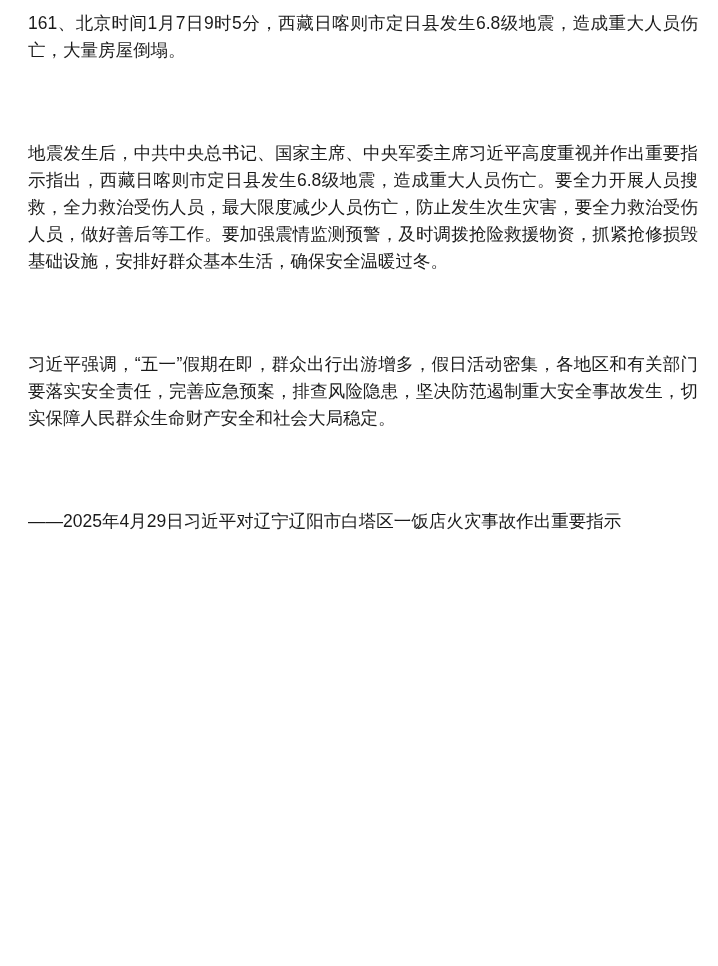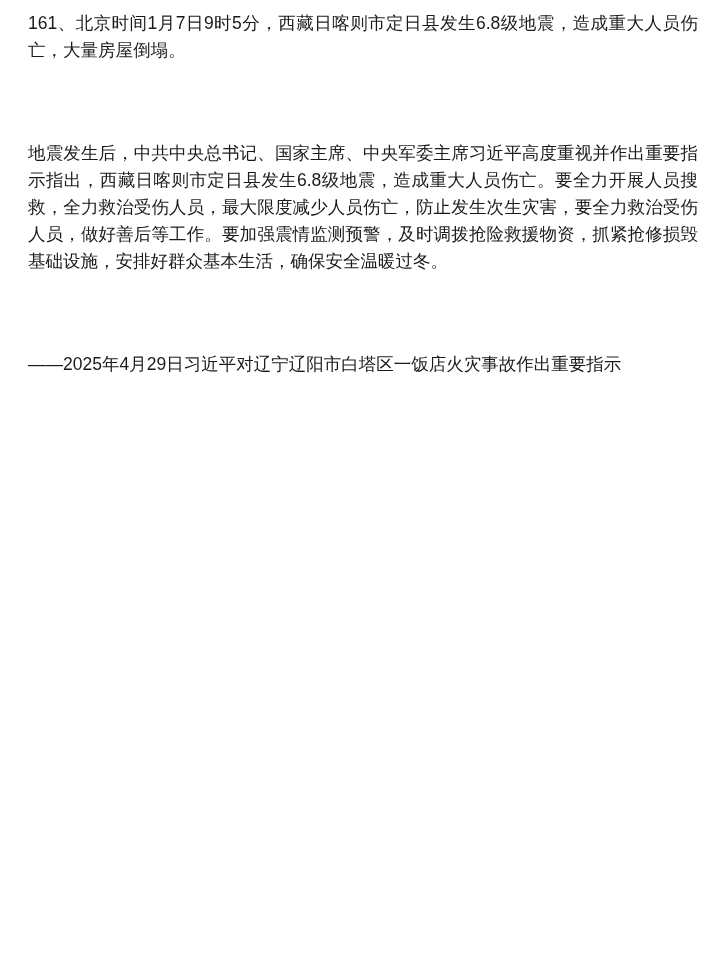--- a/index.html
+++ b/index.html
@@ -41,15 +41,16 @@
 <body>
 
 <div class="page">
   <p class="para body">161、北京时间1月7日9时5分，西藏日喀则市定日县发生6.8级地震，造成重大人员伤亡，大量房屋倒塌。</p>
 
   <p class="para body">地震发生后，中共中央总书记、国家主席、中央军委主席习近平高度重视并作出重要指示指出，西藏日喀则市定日县发生6.8级地震，造成重大人员伤亡。要全力开展人员搜救，全力救治受伤人员，最大限度减少人员伤亡，防止发生次生灾害，要全力救治受伤人员，做好善后等工作。要加强震情监测预警，及时调拨抢险救援物资，抓紧抢修损毁基础设施，安排好群众基本生活，确保安全温暖过冬。</p>
 
 
 
 
+  <p class="para body">习近平强调，“五一”假期在即，群众出行出游增多，假日活动密集，各地区和有关部门要落实安全责任，完善应急预案，排查风险隐患，坚决防范遏制重大安全事故发生，切实保障人民群众生命财产安全和社会大局稳定。</p>
 
   <p class="para attribution last">——2025年4月29日习近平对辽宁辽阳市白塔区一饭店火灾事故作出重要指示</p>
 </div>
 
 </body></html>

